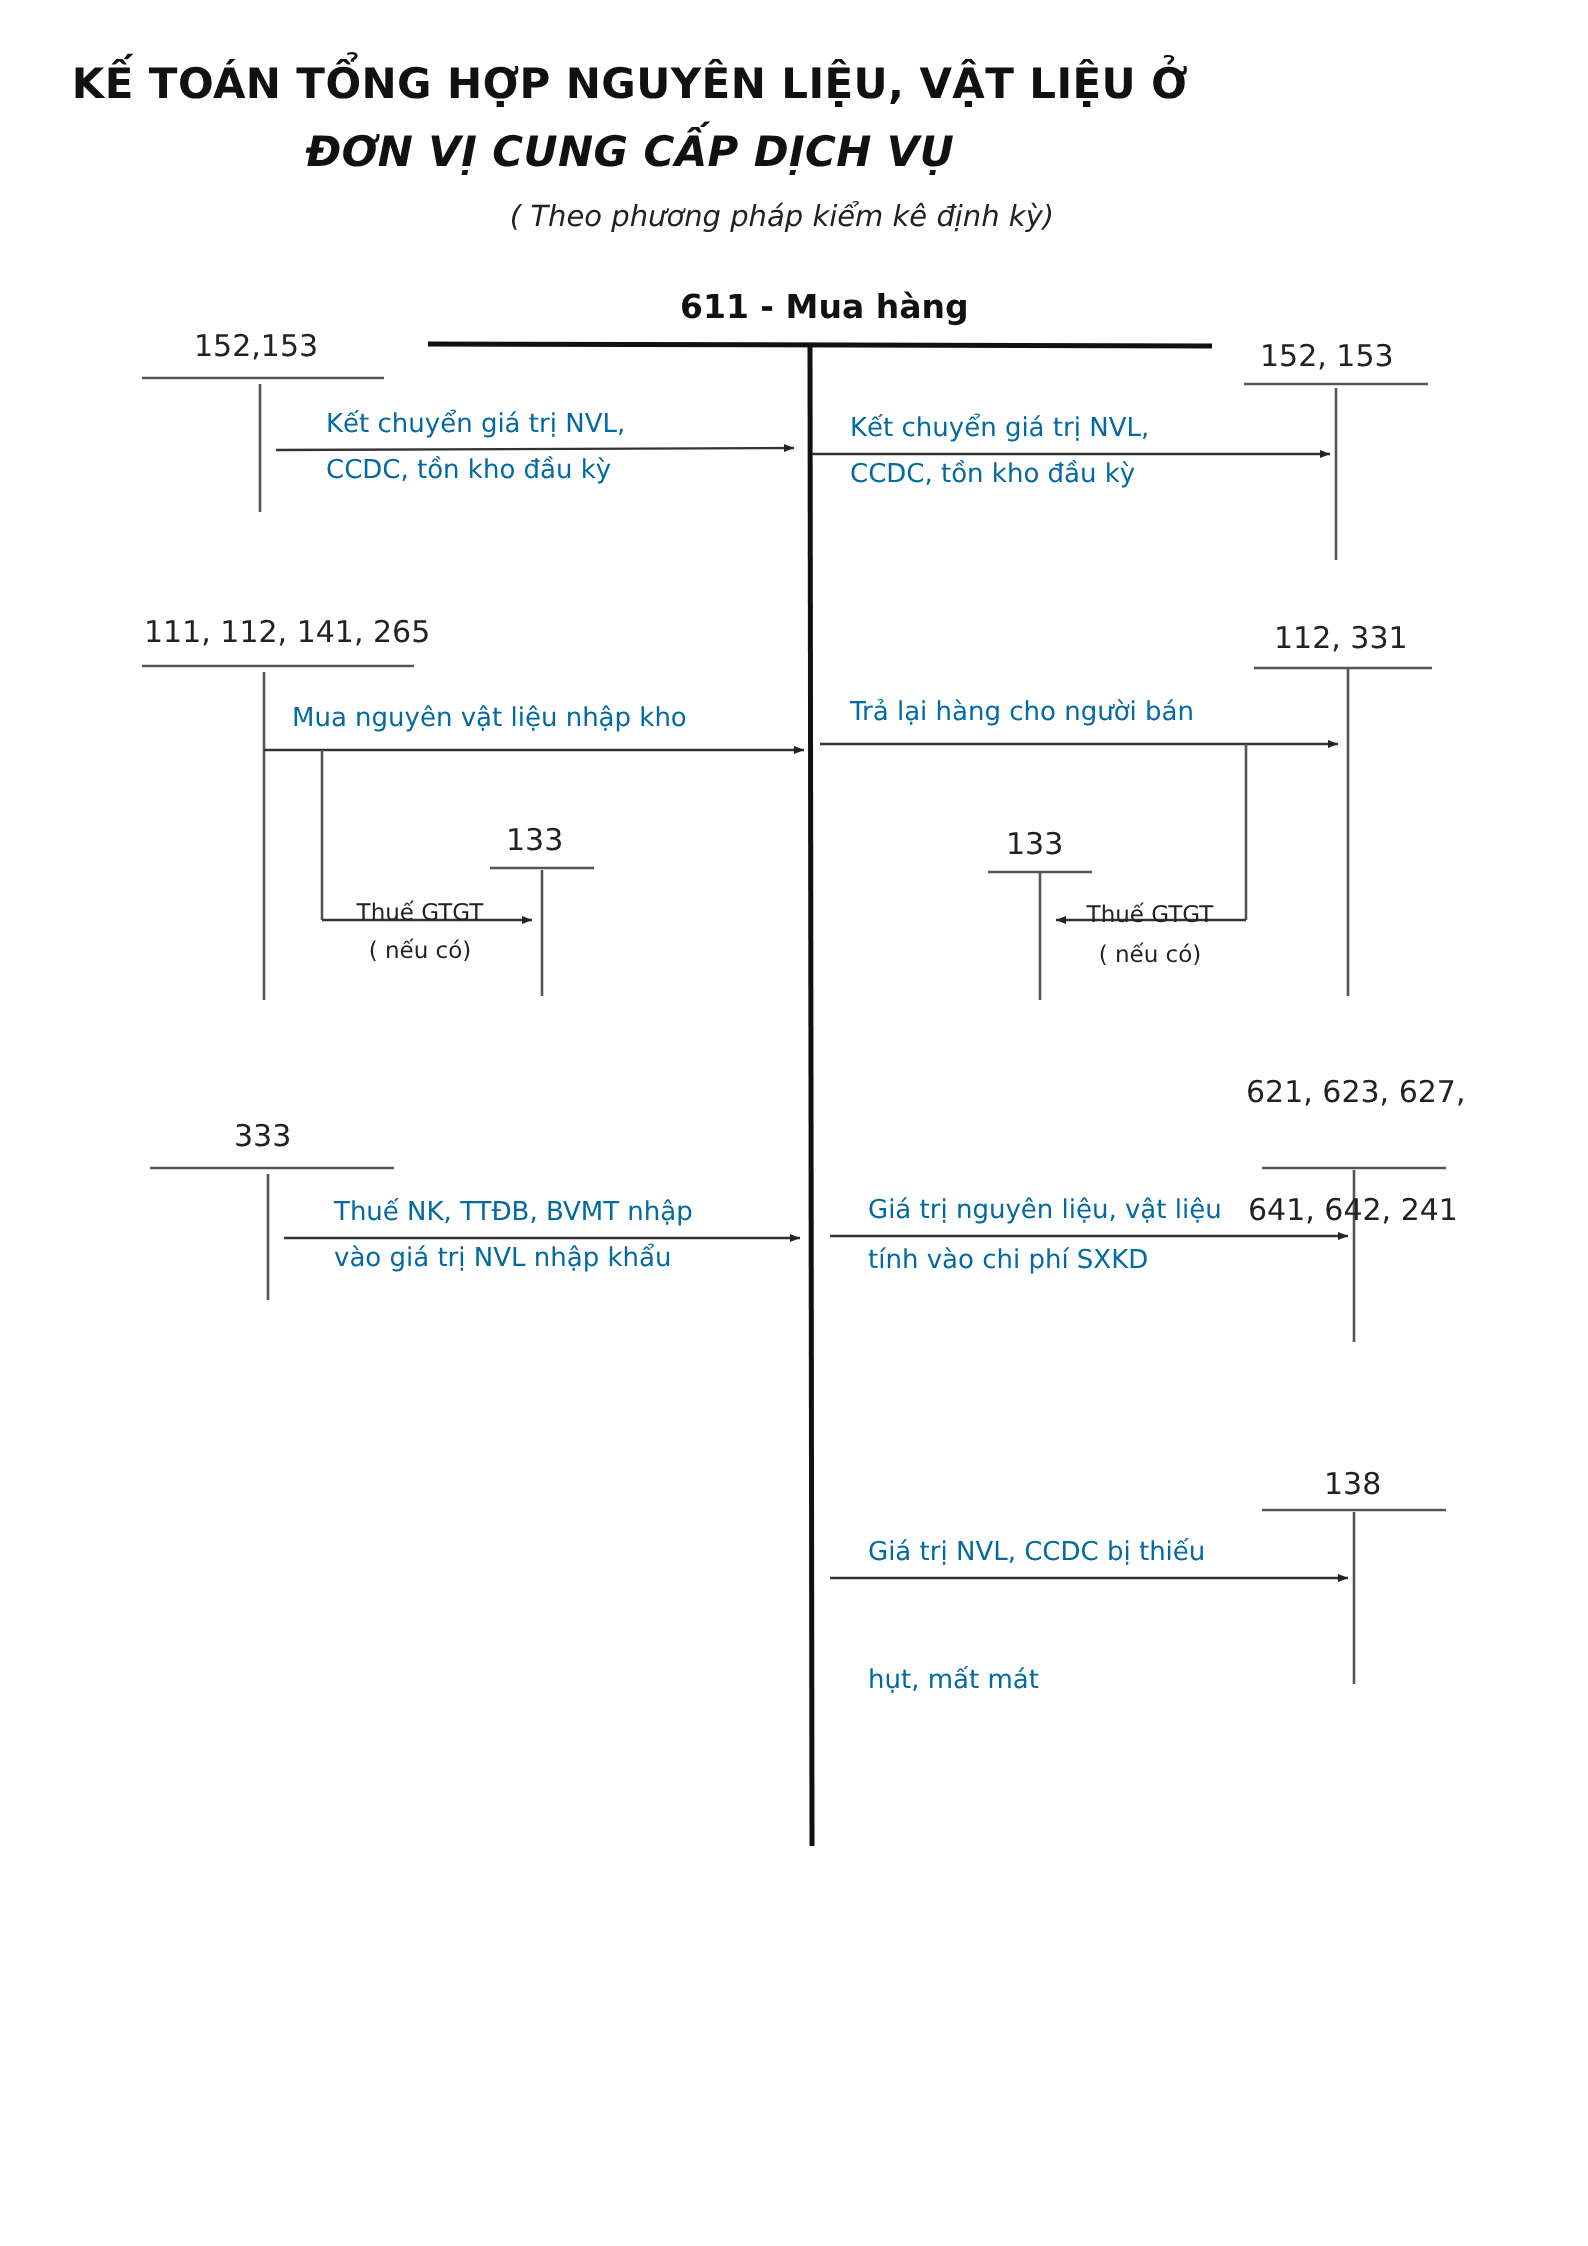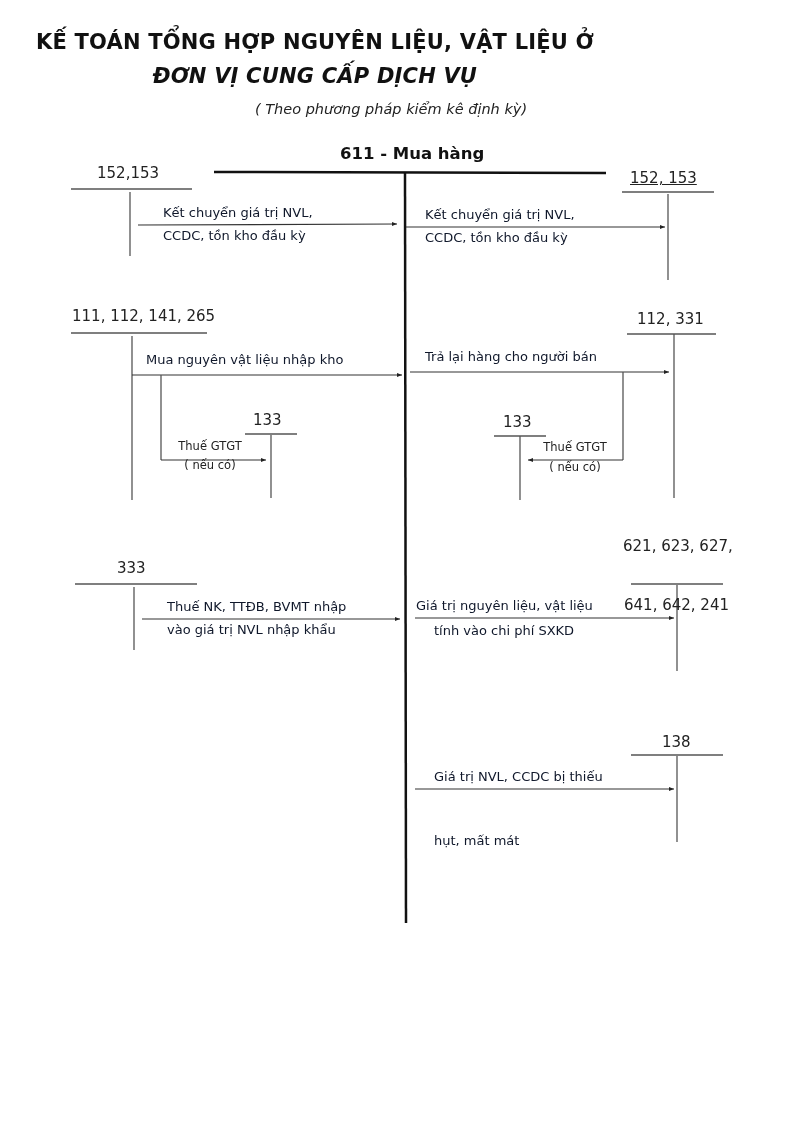--- a/index.html
+++ b/index.html
@@ -4,22 +4,22 @@
 <style>
   html, body { margin:0; padding:0; background:#ffffff; }
   body { width:794px; height:1123px; position:relative; overflow:hidden;
          font-family:"DejaVu Sans", sans-serif; color:#111; }
   .title { position:absolute; left:0; width:630px; text-align:center; font-weight:bold;
            font-size:21px; color:#111; letter-spacing:0.2px; }
   .subtitle { position:absolute; left:0; width:782px; text-align:center; font-style:italic;
               font-size:14.5px; top:101px; color:#222; }
   .acct { position:absolute; font-size:15px; color:#222; white-space:nowrap; }
   .acct-main { position:absolute; font-size:16.5px; font-weight:bold; color:#111; white-space:nowrap; }
-  .lbl { position:absolute; font-size:13px; color:#0f172a; line-height:22px; white-space:nowrap; }
-  .lbl-sm { position:absolute; font-size:11.5px; color:#222; line-height:19px; white-space:nowrap; text-align:center; }
+  .lbl { position:absolute; font-size:13px; color:#0369a1; line-height:22px; white-space:nowrap; }
+  .lbl-sm { position:absolute; font-size:11.5px; color:#222; line-height:19px; white-space:nowrap; text-align:center;margin-top:10px; }
   svg.lines { position:absolute; left:0; top:0; }
 </style>
 </head>
 <body>
 
 <div class="title" style="top:30px;">KẾ TOÁN TỔNG HỢP NGUYÊN LIỆU, VẬT LIỆU Ở</div>
 <div class="title" style="top:64px;font-style:italic;">ĐƠN VỊ CUNG CẤP DỊCH VỤ</div>
 <div class="subtitle">( Theo phương pháp kiểm kê định kỳ)</div>
 
 <svg class="lines" width="794" height="1123">
@@ -68,21 +68,21 @@
   <line x1="677" y1="756" x2="677" y2="842" stroke="#555" stroke-width="1.3"></line>
   <line x1="415" y1="789" x2="674" y2="789" stroke="#333" stroke-width="1.2" marker-end="url(#ah)"></line>
 </svg>
 
 <div class="acct-main" style="left:340px; top:144px;">611 - Mua hàng</div>
 
 <div class="acct" style="left:97px; top:164px;">152,153</div>
 <div class="lbl" style="left:163px; top:202px;">Kết chuyển giá trị NVL,</div>
 <div class="lbl" style="left:163px; top:225px;">CCDC, tồn kho đầu kỳ</div>
 
-<div class="acct" style="left:630px; top:169px;text-decoration:underline;">152, 153</div>
+<div class="acct" style="left:630px; top:169px;">152, 153</div>
 <div class="lbl" style="left:425px; top:204px;">Kết chuyển giá trị NVL,</div>
 <div class="lbl" style="left:425px; top:227px;">CCDC, tồn kho đầu kỳ</div>
 
 <div class="acct" style="left:72px; top:307px;">111, 112, 141, 265</div>
 <div class="lbl" style="left:146px; top:349px;">Mua nguyên vật liệu nhập kho</div>
 <div class="acct" style="left:253px; top:411px;">133</div>
 <div class="lbl-sm" style="left:170px; top:437px; width:80px;">Thuế GTGT</div>
 <div class="lbl-sm" style="left:170px; top:456px; width:80px;">( nếu có)</div>
 
 <div class="acct" style="left:637px; top:310px;">112, 331</div>
@@ -90,18 +90,18 @@
 <div class="acct" style="left:503px; top:413px;">133</div>
 <div class="lbl-sm" style="left:535px; top:438px; width:80px;">Thuế GTGT</div>
 <div class="lbl-sm" style="left:535px; top:458px; width:80px;">( nếu có)</div>
 
 <div class="acct" style="left:117px; top:559px;">333</div>
 <div class="lbl" style="left:167px; top:596px;">Thuế NK, TTĐB, BVMT nhập</div>
 <div class="lbl" style="left:167px; top:619px;">vào giá trị NVL nhập khẩu</div>
 
 <div class="acct" style="left:623px; top:537px;">621, 623, 627,</div>
 <div class="acct" style="left:624px; top:560px;margin-top:36px;">641, 642, 241</div>
-<div class="lbl" style="left:416px; top:595px;">Giá trị nguyên liệu, vật liệu</div>
+<div class="lbl" style="left:434px; top:595px;">Giá trị nguyên liệu, vật liệu</div>
 <div class="lbl" style="left:434px; top:620px;">tính vào chi phí SXKD</div>
 
 <div class="acct" style="left:662px; top:733px;">138</div>
 <div class="lbl" style="left:434px; top:766px;">Giá trị NVL, CCDC bị thiếu</div>
 <div class="lbl" style="left:434px; top:830px;">hụt, mất mát</div>
 
 </body></html>

